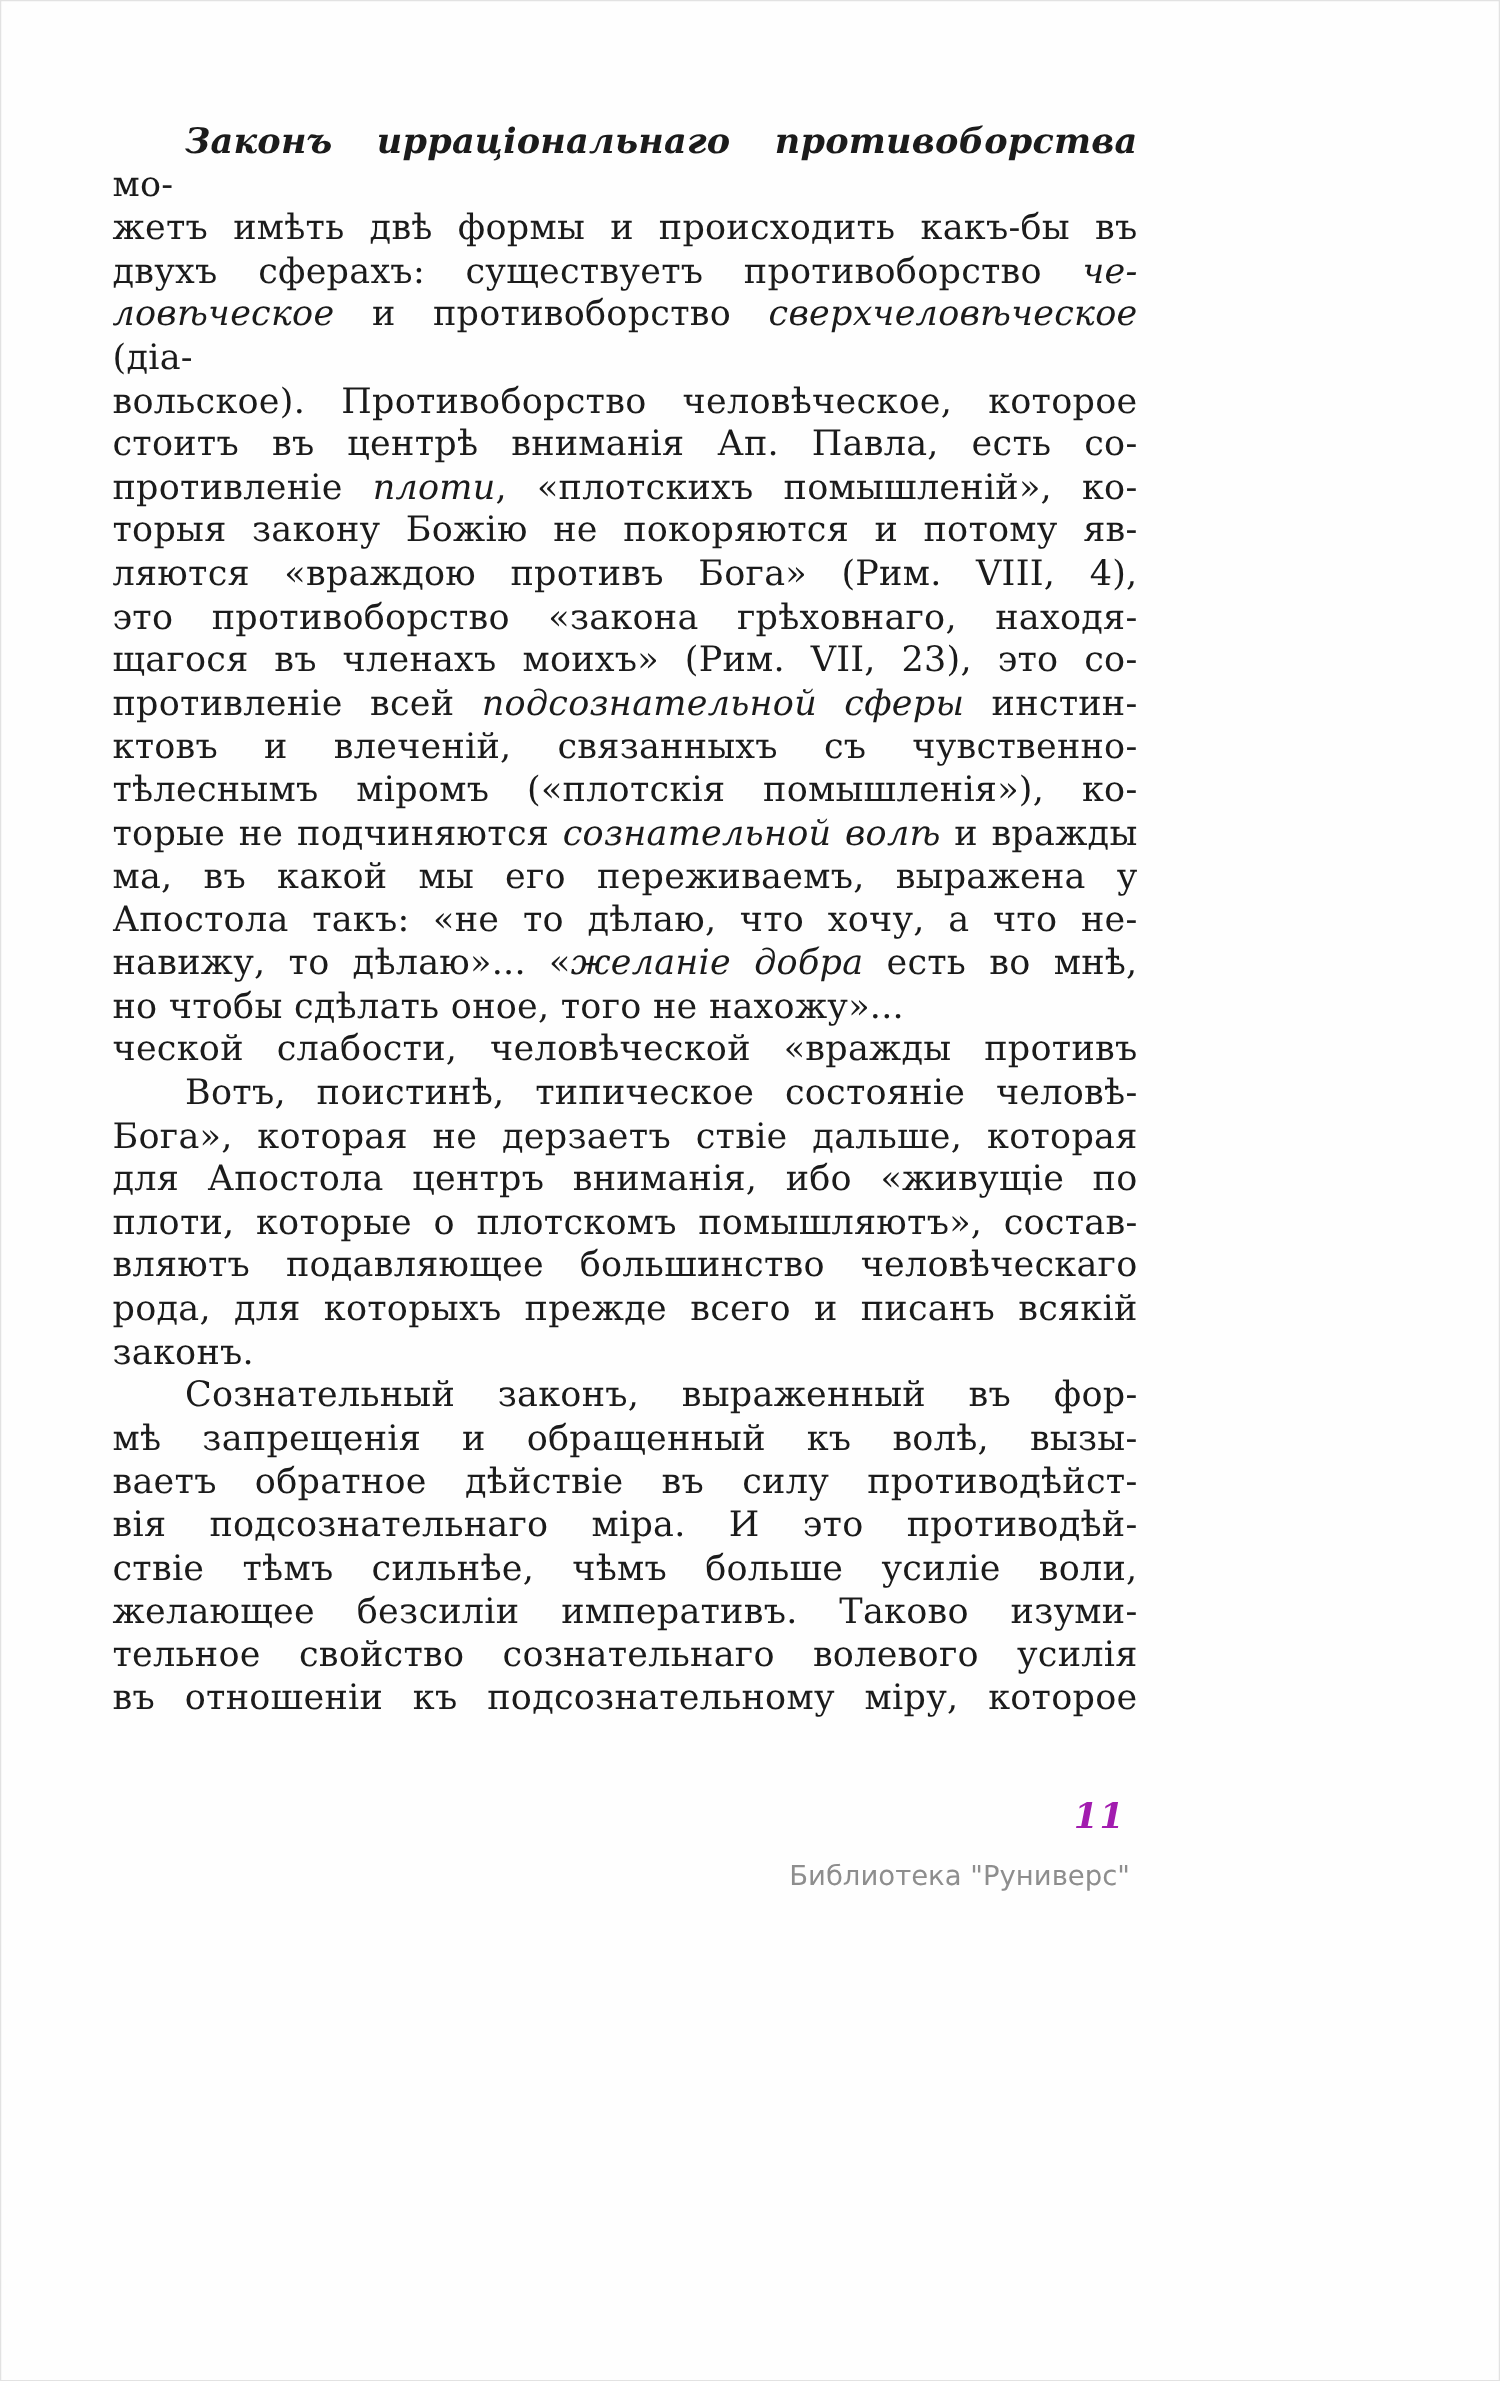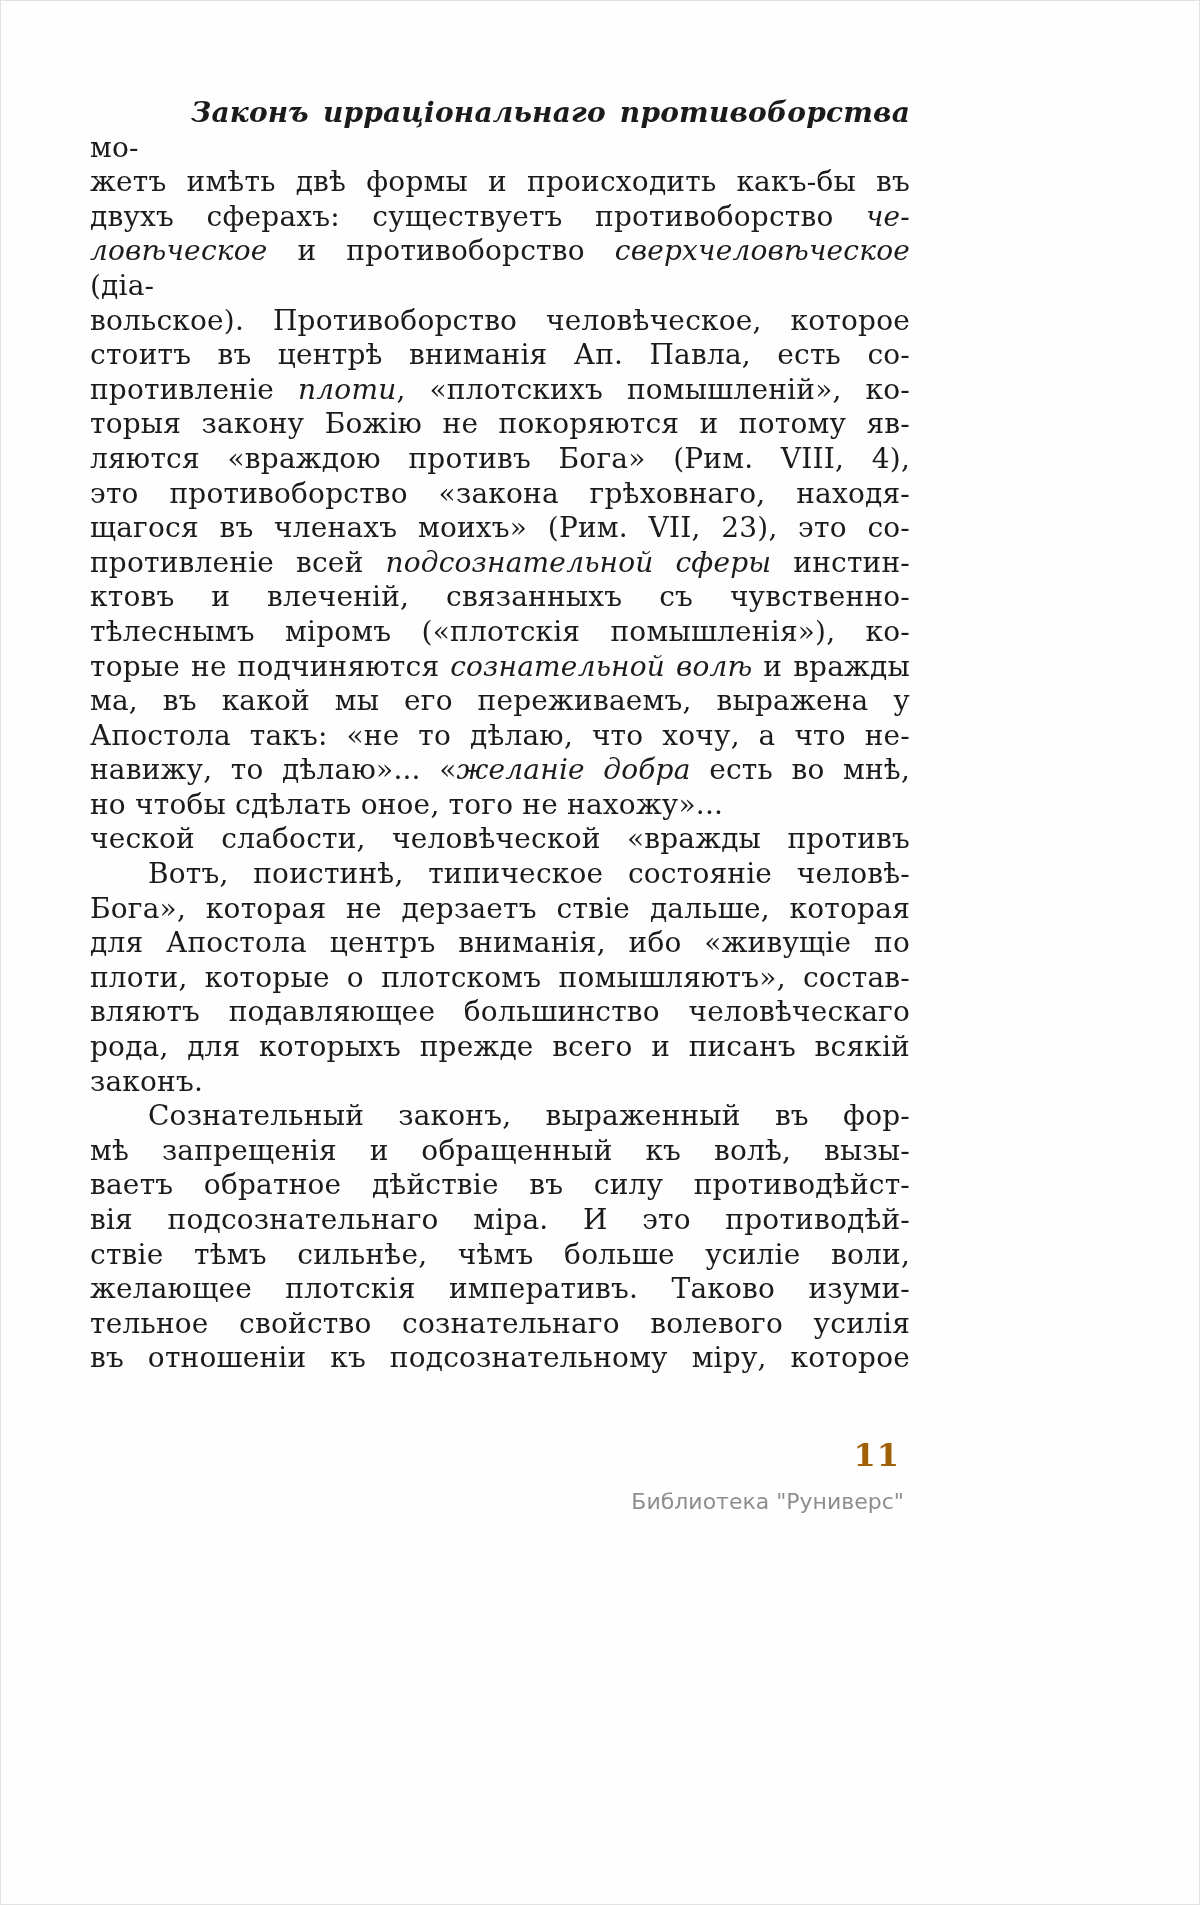--- a/index.html
+++ b/index.html
@@ -28,29 +28,30 @@
   .line {
     font-size: 28px;
     line-height: 34.6px;
     text-align: justify;
     text-align-last: justify;
     letter-spacing: 0.2px;
   }
   .line.indent { text-indent: 58px; }
   .line.last { text-align-last: left; }
   .em { font-style: italic; }
-  .bold { font-weight: 600; margin-left: 43px; }
+  .bold { font-weight: 600; }
   .page-number {
     position: absolute;
     top: 1436px;
     right: 300px;
-    font-size: 32px;
+    font-size: 28px;
     font-weight: bold;
     letter-spacing: 1px;
-    color: #a16207;
+    color: #a21caf;
+    font-style: italic;
   }
   .watermark {
     position: absolute;
     top: 1489px;
     right: 296px;
     font-size: 22px;
     color: #8e8e8e;
     font-family: "DejaVu Sans", "Liberation Sans", sans-serif;
   }
 </style>
@@ -89,20 +90,20 @@
         <div class="line"><span>вляютъ подавляющее большинство человѣческаго</span></div>
         <div class="line"><span>рода, для которыхъ прежде всего и писанъ всякій</span></div>
         <div class="line last"><span>законъ.</span></div>
       </div>
       <div class="paragraph">
         <div class="line indent"><span>Сознательный законъ, выраженный въ фор-</span></div>
         <div class="line"><span>мѣ запрещенія и обращенный къ волѣ, вызы-</span></div>
         <div class="line"><span>ваетъ обратное дѣйствіе въ силу противодѣйст-</span></div>
         <div class="line"><span>вія подсознательнаго міра. И это противодѣй-</span></div>
         <div class="line"><span>ствіе тѣмъ сильнѣе, чѣмъ больше усиліе воли,</span></div>
-        <div class="line"><span>желающее плотскія императивъ. Таково изуми-</span></div>
+        <div class="line"><span>желающее безсиліи императивъ. Таково изуми-</span></div>
         <div class="line"><span>тельное свойство сознательнаго волевого усилія</span></div>
         <div class="line"><span>въ отношеніи къ подсознательному міру, которое</span></div>
       </div>
     </main>
   <div class="page-number">11</div>
   <div class="watermark">Библиотека "Руниверс"</div>
 </div>
 
 </body></html>

